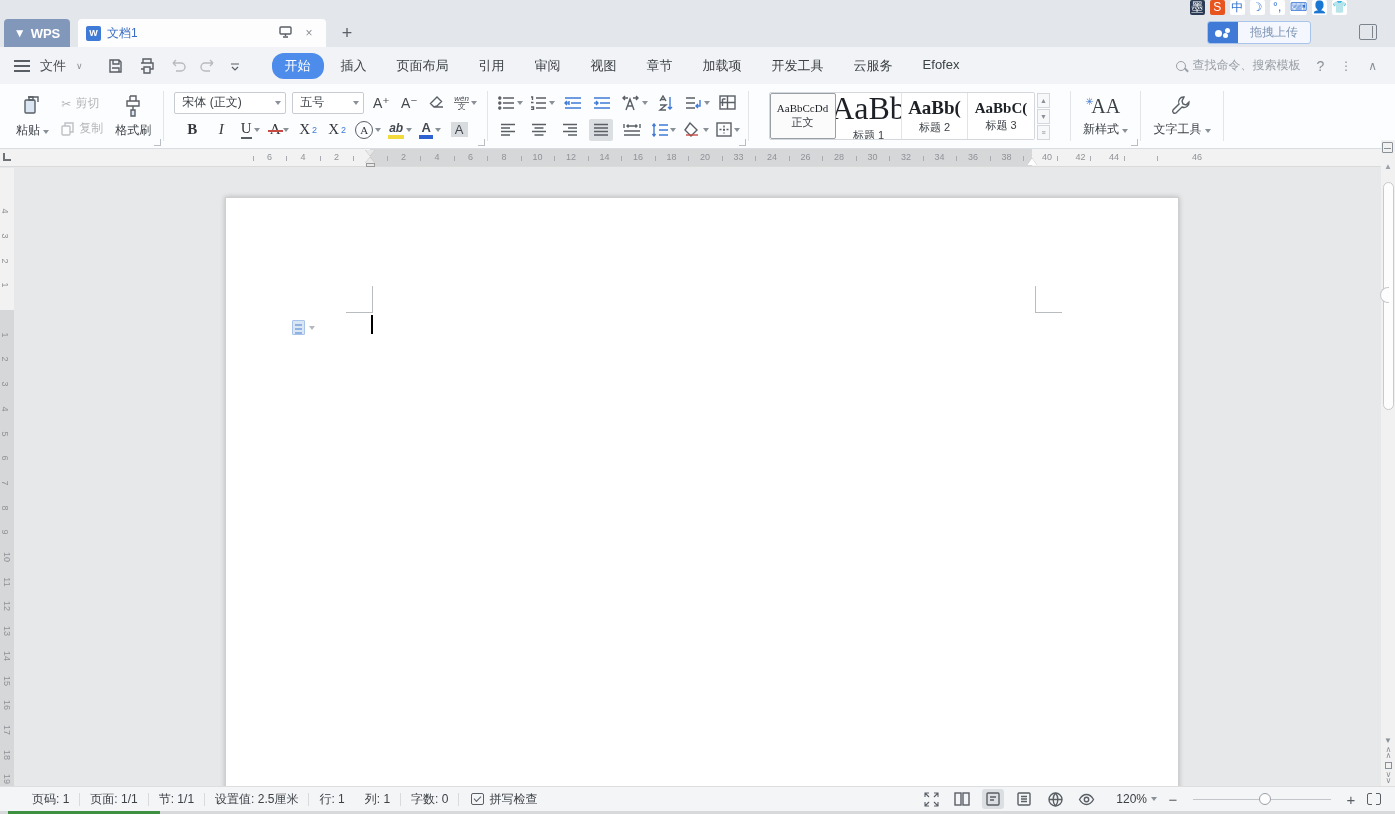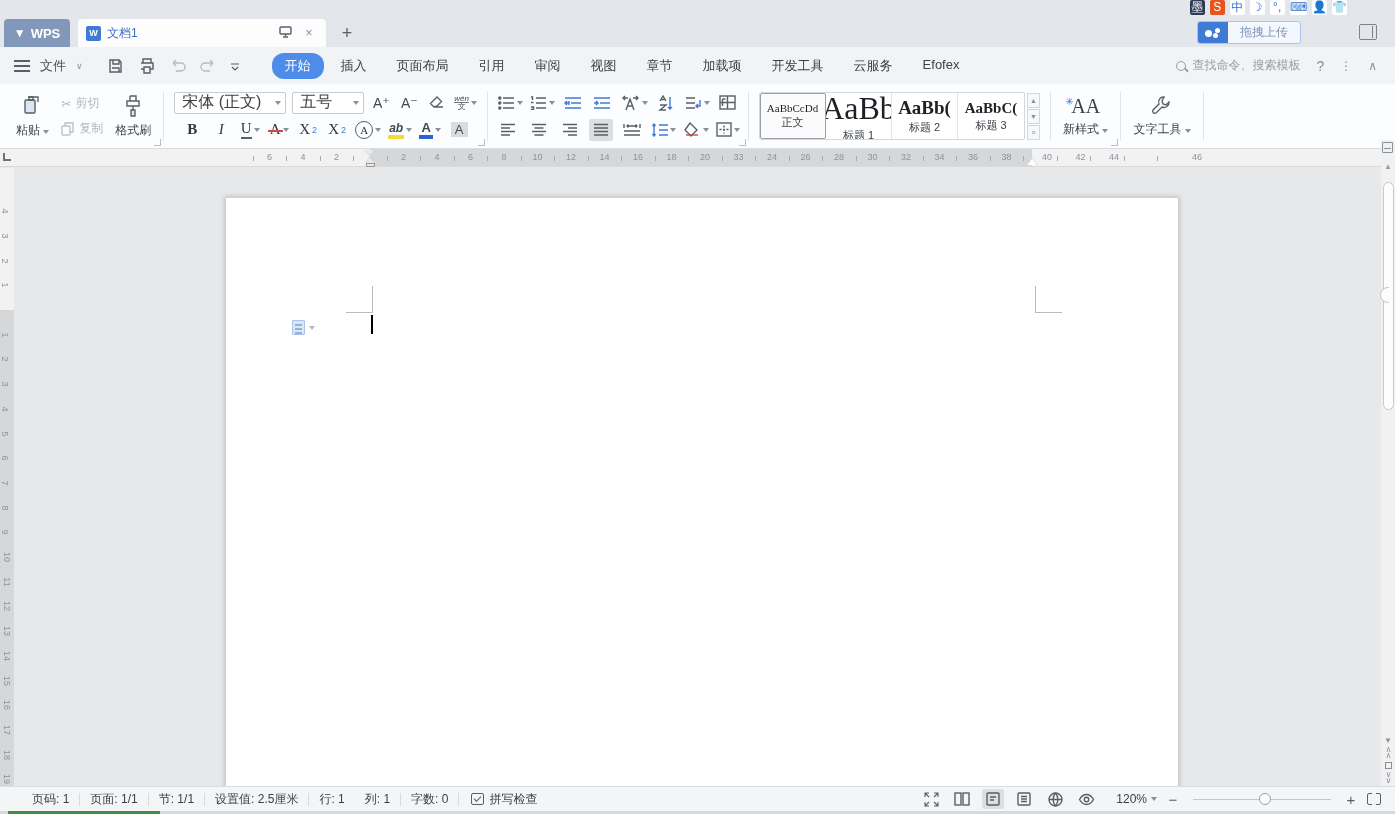--- a/index.html
+++ b/index.html
@@ -11,21 +11,21 @@
   .titlebar { position:absolute; top:0; left:0; right:0; height:47px; background:#e3e6eb; }
   .wps-btn { position:absolute; left:4px; top:19px; width:66px; height:28px; background:#8298bb; border-radius:4px 4px 0 0; color:#fff; font-weight:bold; font-size:13px; display:flex; align-items:center; justify-content:center; gap:5px; }
   .wps-logo { font-size:12px; }
   .doc-tab { position:absolute; left:78px; top:19px; width:248px; height:28px; background:#fdfdfd; border-radius:4px 4px 0 0; display:flex; align-items:center; padding:0 8px; gap:6px; }
   .doc-icon { width:15px; height:15px; background:#3f7ad6; border-radius:2px; color:#fff; font-size:9px; font-weight:bold; display:flex; align-items:center; justify-content:center; }
   .doc-tab .title { color:#3a6cc3; font-size:12px; flex:1; }
   .tab-mini { color:#8a9097; font-size:12px; width:18px; text-align:center; cursor:pointer; }
   .newtab { position:absolute; left:336px; top:22px; width:22px; height:22px; color:#5a5f66; font-size:18px; text-align:center; line-height:22px; }
   .tray { position:absolute; right:48px; top:-3px; height:18px; display:flex; gap:5px; overflow:hidden; align-items:flex-end; }
   .tray i { font-style:normal; font-size:12px; line-height:15px; display:inline-block; min-width:15px; text-align:center; border-radius:2px; }
-  .upload-btn { position:absolute; right:94px; top:21px; height:23px; display:flex; align-items:stretch; border:1px solid #a9c4ea; border-radius:3px; background:#f4f8fe; overflow:hidden; }
+  .upload-btn { position:absolute; right:84px; top:21px; height:23px; display:flex; align-items:stretch; border:1px solid #a9c4ea; border-radius:3px; background:#f4f8fe; overflow:hidden; }
   .cloud-chip { width:30px; background:#3f7ad6; display:flex; align-items:center; justify-content:center; }
   .cloud-glyph { width:16px; height:10px; position:relative; }
   .cloud-glyph b, .cloud-glyph u, .cloud-glyph s { position:absolute; background:#fff; border-radius:50%; }
   .cloud-glyph b { width:7px; height:7px; left:0; top:2px; }
   .cloud-glyph u { width:5px; height:5px; right:1px; top:0; }
   .cloud-glyph s { width:5px; height:5px; right:3px; bottom:0; }
   .upload-label { padding:0 12px; color:#7f94b4; font-size:12px; line-height:21px; }
   .panel-toggle { position:absolute; right:18px; top:24px; width:18px; height:16px; border:1.5px solid #7d838b; border-radius:2px; }
   .panel-toggle::after { content:""; position:absolute; top:1px; bottom:1px; right:3px; width:1.5px; background:#7d838b; }
 
@@ -55,40 +55,40 @@
   .rgroup { position:relative; display:flex; align-items:center; padding:4px 6px; }
   .vsep { width:1px; background:#e3e5e9; margin:7px 0; }
   .corner { position:absolute; right:2px; bottom:2px; width:7px; height:7px; border-right:1px solid #b9bec4; border-bottom:1px solid #b9bec4; }
   .bigbtn { display:flex; flex-direction:column; align-items:center; justify-content:center; gap:3px; padding:2px 6px; color:#3c4146; font-size:12px; }
   .bigbtn .lbl { white-space:nowrap; }
   .stack2 { display:flex; flex-direction:column; justify-content:center; gap:8px; }
   .smallbtn { display:flex; align-items:center; gap:4px; font-size:12px; color:#3c4146; }
   .caret { width:0; height:0; border-left:3.5px solid transparent; border-right:3.5px solid transparent; border-top:4px solid #8a9097; display:inline-block; }
   .fontgrid { display:flex; flex-direction:column; gap:5px; justify-content:center; }
   .selrow { display:flex; gap:6px; align-items:center; }
-  .select { background:#fff; border:1px solid #c8ccd2; border-radius:2px; height:22px; display:flex; align-items:center; padding:0 4px 0 7px; font-size:16px; color:#3c4146; justify-content:space-between; }
+  .select { background:#fff; border:1px solid #c8ccd2; border-radius:2px; height:22px; display:flex; align-items:center; padding:0 4px 0 7px; font-size:12px; color:#3c4146; justify-content:space-between; }
   .sel-font { width:112px; }
   .sel-size { width:72px; }
   .fbtn { min-width:22px; height:22px; display:flex; align-items:center; justify-content:center; color:#44494f; font-size:14px; gap:2px; }
   .fmtrow { display:flex; gap:7px; align-items:center; }
   .glyph { font-family:"Liberation Serif","DejaVu Serif",serif; font-size:15px; color:#33373c; }
   .u-blue { border-bottom:2px solid #2d62d0; }
   .strikeA { position:relative; } .strikeA::after { content:""; position:absolute; left:-2px; right:-2px; top:55%; height:1.5px; background:#c94a43; }
   .supsub sup,.supsub sub { color:#3f7ad6; font-size:9px; font-family:"Liberation Sans",sans-serif; }
   .circA { border:1.2px solid #5a5f66; border-radius:50%; width:18px; height:18px; display:inline-flex; align-items:center; justify-content:center; font-size:11px; }
   .hl-ab { font-size:12px; font-weight:bold; border-bottom:4px solid #f2da3a; padding:0 1px; font-style:italic; }
   .fcA { font-weight:bold; font-size:13px; border-bottom:4px solid #2d62d0; padding:0 2px; }
   .shA { background:#d9dcdf; padding:0 4px; font-size:13px; }
   .active-tool { background:#dcdfe2; border-radius:2px; }
   .para-ic { width:24px; height:22px; display:flex; align-items:center; justify-content:center; }
   .pinyin { display:flex; flex-direction:column; line-height:7px; font-size:8px; text-align:center; color:#44494f; }
   .pinyin u { text-decoration:none; border-top:1px solid #777; }
 
   
-  .gallery { display:flex; align-items:center; margin:0 10px; }
+  .gallery { display:flex; align-items:center; margin:0 20px; }
   .gallery-cells { display:flex; border:1px solid #d4d7db; background:#fff; border-radius:2px; }
   .style-cell { width:66px; height:46px; border-right:1px solid #e2e4e8; display:flex; flex-direction:column; align-items:center; justify-content:center; overflow:hidden; background:#fff; }
   .style-cell:last-child { border-right:none; }
   .style-cell.selected { outline:1px solid #9aa0a7; outline-offset:-1px; border-radius:2px; background:#fbfbfb; }
   .style-cell .sample { font-family:"Liberation Serif","DejaVu Serif",serif; white-space:nowrap; color:#1d2126; }
   .style-cell:nth-child(1) .sample { font-size:11px; }
   .style-cell:nth-child(2) .sample { font-size:32px; font-weight:normal; }
   .style-cell:nth-child(3) .sample { font-size:19px; font-weight:bold; }
   .style-cell:nth-child(4) .sample { font-size:15px; font-weight:bold; }
   .style-cell .slabel { font-size:11px; color:#3c4146; margin-top:1px; white-space:nowrap; }

